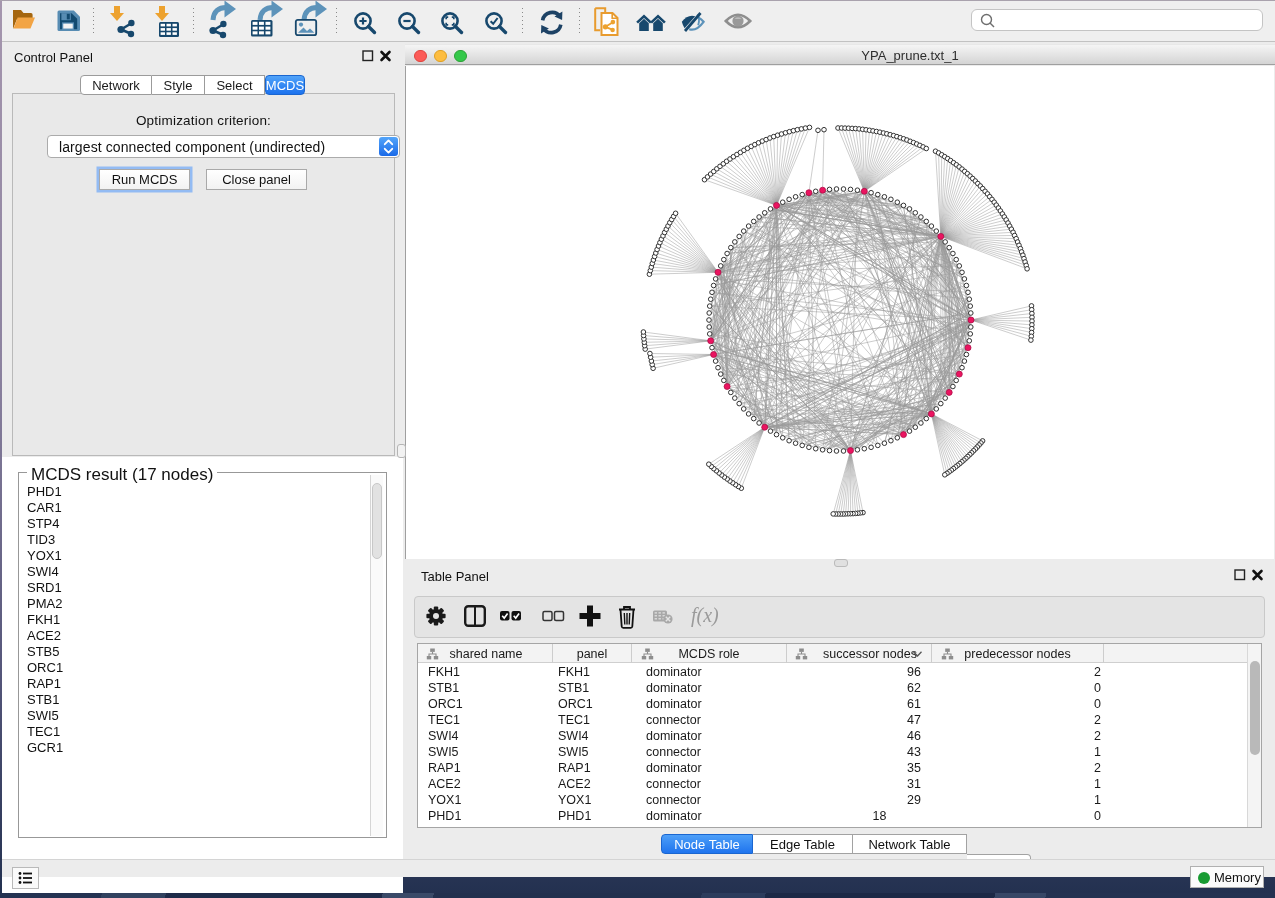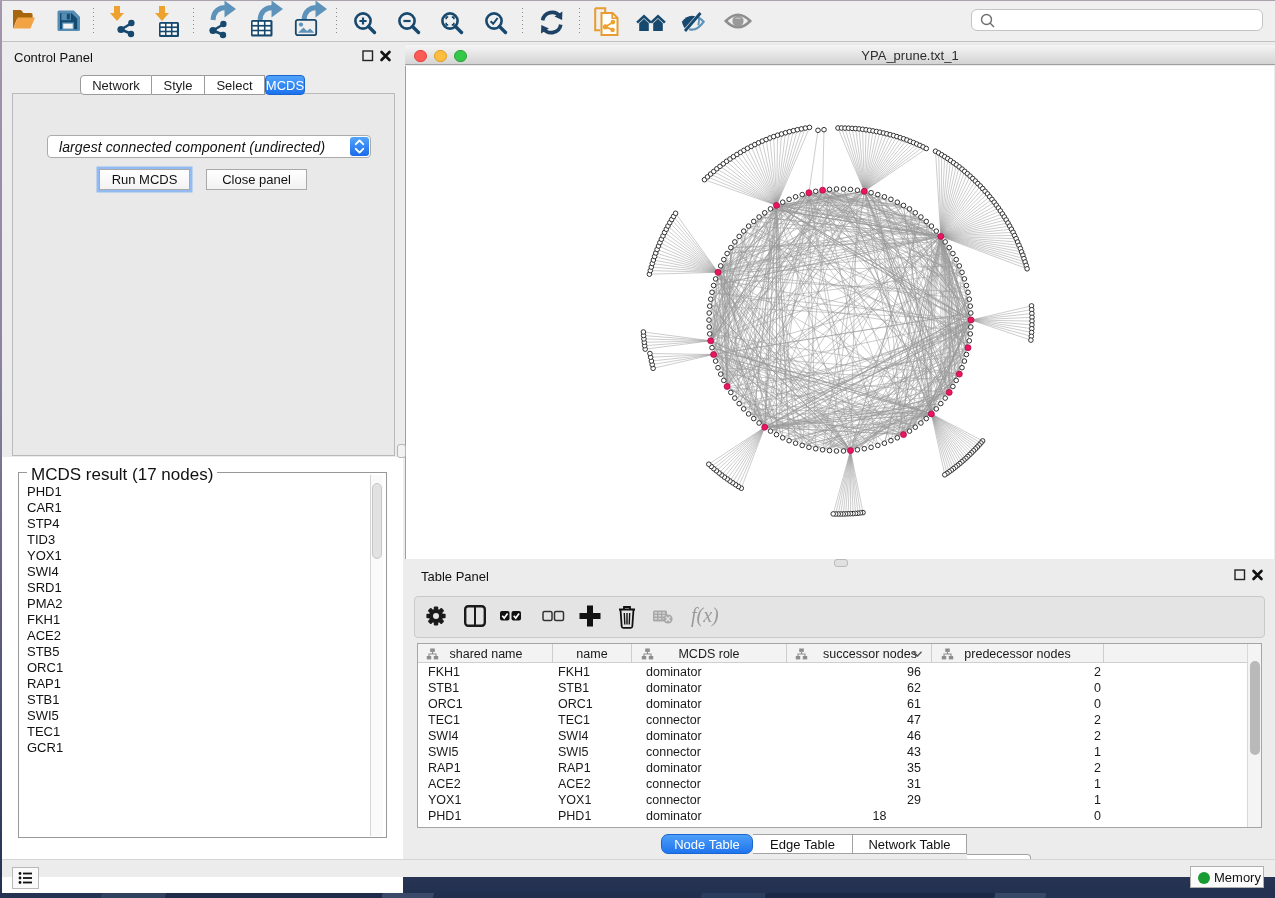--- a/index.html
+++ b/index.html
@@ -24,23 +24,23 @@
   #cp-inner { position:absolute; left:10px; top:51px; width:383px; height:363px;
               background:#e9e9e9; border:1px solid #b9b9b9; }
   .tabrow { position:absolute; top:33px; left:78px; height:20px; display:flex; z-index:3; }
   .tab { height:20px; background:#fff; border:1px solid #9b9b9b; border-left:none;
          font-size:13px; color:#1a1a1a; display:flex; align-items:center; justify-content:center; }
   .tab.first { border-left:1px solid #9b9b9b; border-radius:4px 0 0 4px; }
   .tab.sel { background:linear-gradient(180deg,#51a3f9,#1c72ee); color:#fff;
              border:1px solid #1a66d0; border-radius:4px; }
   #optlabel { position:absolute; left:0; top:71px; width:403px; text-align:center;
               font-size:13.5px; color:#111; letter-spacing:0.2px; }
-  #combo { position:absolute; left:45px; top:93px; width:324px; height:23px; background:#fff;
+  #combo { position:absolute; left:45px; top:93px; width:353px; height:23px; background:#fff;
            border:1px solid #ababab; border-radius:4px; font-size:14px; color:#111;
-           display:flex; align-items:center; padding-left:11px; letter-spacing:0.1px;font-style:italic; }
+           display:flex; align-items:center; padding-left:11px; letter-spacing:0.1px; }
   #combo .spin { position:absolute; right:1px; top:1px; width:19px; height:19px; border-radius:3px;
                  background:linear-gradient(180deg,#53a5fa,#1a6ae8); margin-top:0; }
   .btn { position:absolute; height:21px; background:linear-gradient(180deg,#ffffff,#f2f2f2);
          border:1px solid #a9a9a9; border-radius:0; font-size:13px; color:#111;
          display:flex; align-items:center; justify-content:center; }
   #runbtn { left:97px; top:127px; width:91px; box-shadow:0 0 0 2.5px rgba(125,175,245,.8); }
   #closebtn { left:204px; top:127px; width:101px; }
   #cp-white { position:absolute; left:0px; top:415px; width:401px; height:444px; background:#fff; }
   #mcdsbox { position:absolute; left:16px; top:15px; width:369px; height:366px;
              border:1px solid #989898; }
@@ -86,21 +86,21 @@
   .trow span { position:absolute; top:1px; }
   #tsb { position:absolute; right:0px; top:0px; width:14px; height:183px; background:#f4f4f4;
          border-left:1px solid #d8d8d8; }
   #tsb .thumb { position:absolute; left:1.5px; top:17px; width:10px; height:94px;
                 background:#b9b9b9; border-radius:5px; }
   .btab { height:20px; background:#fff; border:1px solid #a2a2a2; border-left:none;
           font-size:13px; color:#111; display:flex; align-items:center; justify-content:center; }
   .btab.first { border-left:1px solid #a2a2a2; border-radius:4px 0 0 4px; }
   .btab.last { border-radius:0 4px 4px 0;margin-top:20px; }
   .btab.sel { background:linear-gradient(180deg,#4d9ff8,#1f74ee); color:#fff;
-              border-color:#1a66d0;border-radius:7px; }
+              border-color:#1a66d0; }
   #btabs { position:absolute; left:257px; top:274px; display:flex; }
 
   
   #statusbar { left:2px; top:859px; width:1273px; height:18px; background:#ececec;
                border-top:1px solid #d4d4d4; }
   #listbtn { position:absolute; left:10px; top:7px; width:27px; height:22px; background:#fafafa;
              border:1px solid #b9b9b9; }
   #membtn { position:absolute; right:11px; top:6px; width:74px; height:22px; background:#fbfbfb;
             border:1px solid #b0b0b0; font-size:13px; color:#111; }
   #membtn .txt { position:absolute; left:23px; top:3px; }
@@ -258,20 +258,21 @@
     <rect x="1" y="1" width="9.5" height="9.5" fill="none" stroke="#222" stroke-width="1.4"></rect>
     <path d="M19.5,2 L27.5,10 M27.5,2 L19.5,10" stroke="#111" stroke-width="2.6" stroke-linecap="round"></path>
   </svg>
   <div id="cp-inner"></div>
   <div class="tabrow">
     <div class="tab first" style="width:72px">Network</div>
     <div class="tab" style="width:53px">Style</div>
     <div class="tab" style="width:60px">Select</div>
     <div class="tab sel" style="width:40px">MCDS</div>
   </div>
+  <div id="optlabel">Optimization criterion:</div>
   <div id="combo">largest connected component (undirected)
     <div class="spin">
       <svg width="19" height="19" viewBox="0 0 19 19">
         <path d="M5.8,7.2 L9.5,3.4 L13.2,7.2" fill="none" stroke="#fff" stroke-width="1.9" stroke-linecap="round" stroke-linejoin="round"></path>
         <path d="M5.8,11.8 L9.5,15.6 L13.2,11.8" fill="none" stroke="#fff" stroke-width="1.9" stroke-linecap="round" stroke-linejoin="round"></path>
       </svg>
     </div>
   </div>
   <div class="btn" id="runbtn">Run MCDS</div>
   <div class="btn" id="closebtn">Close panel</div>
@@ -1360,21 +1361,21 @@
       <div class="hcell" style="left:0;width:135px">
           <svg width="13" height="12" viewBox="0 0 13 12" style="position:absolute;left:8px;top:4px">
             <rect x="4.2" y="0.5" width="4.6" height="3.4" fill="#8d8d8d"></rect>
             <path d="M6.5,4 V6 M3,8.5 V6 H10 V8.5" fill="none" stroke="#8d8d8d" stroke-width="1.1"></path>
             <rect x="0.8" y="8" width="4.4" height="3.4" fill="#8d8d8d"></rect>
             <rect x="7.8" y="8" width="4.4" height="3.4" fill="#8d8d8d"></rect>
           </svg>
           <span style="margin-left:2px">shared name</span>
         </div>
         <div class="hcell" style="left:135px;width:79px">
-          <span>name</span>
+          <span>panel</span>
         </div>
         <div class="hcell" style="left:214px;width:155px">
           <svg width="13" height="12" viewBox="0 0 13 12" style="position:absolute;left:9px;top:4px">
             <rect x="4.2" y="0.5" width="4.6" height="3.4" fill="#8d8d8d"></rect>
             <path d="M6.5,4 V6 M3,8.5 V6 H10 V8.5" fill="none" stroke="#8d8d8d" stroke-width="1.1"></path>
             <rect x="0.8" y="8" width="4.4" height="3.4" fill="#8d8d8d"></rect>
             <rect x="7.8" y="8" width="4.4" height="3.4" fill="#8d8d8d"></rect>
           </svg>
           <span>MCDS role</span>
         </div>

